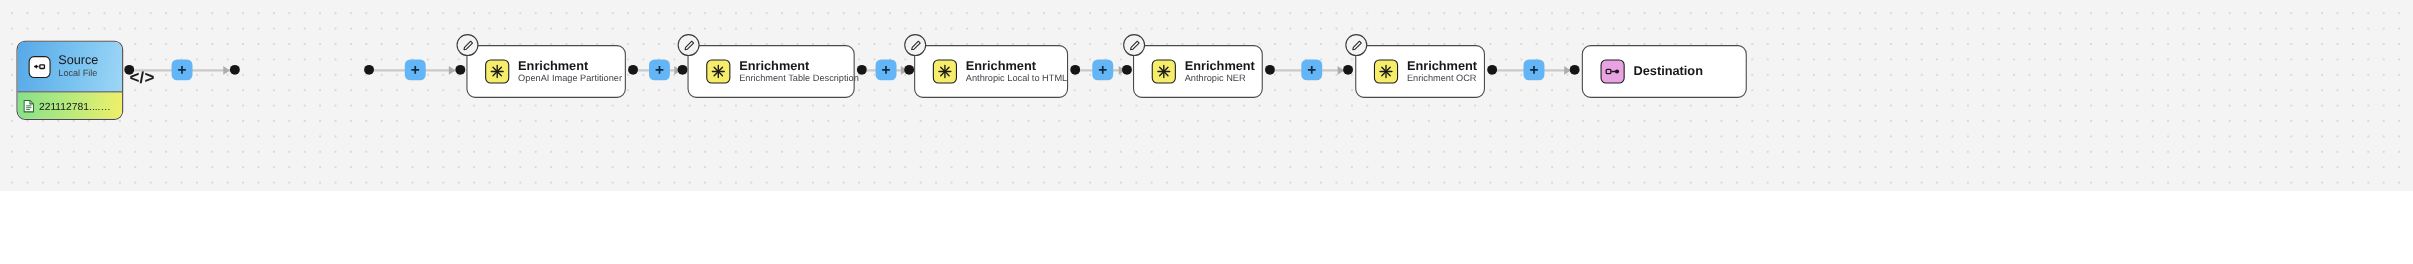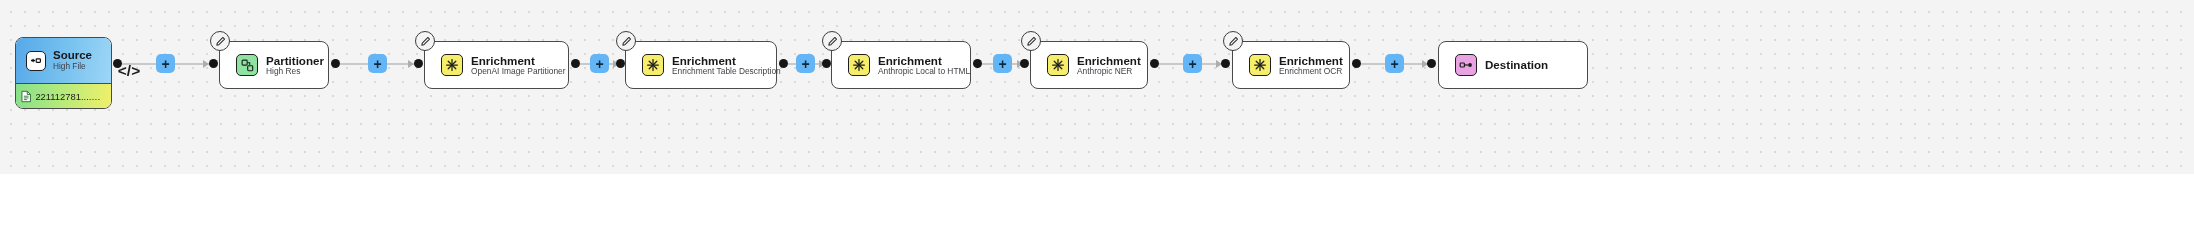--- a/index.html
+++ b/index.html
@@ -63,21 +63,21 @@
   .src-icon {
     width: 20px; height: 20px;
     border: 1.5px solid #1e1e1e;
     border-radius: 5px;
     background: #ffffff;
     display: flex; align-items: center; justify-content: center;
     flex: 0 0 auto;
   }
   .src-title-wrap { line-height: 1.12; min-width: 0; }
   .src-title {
-    font-size: 11.5px; font-weight: 700; color: #18181b; white-space: nowrap;
+    font-size: 11.5px; font-weight: 400; color: #18181b; white-space: nowrap;
   }
   .src-sub {
     font-size: 8.3px; color: #3f3f46; white-space: nowrap;
   }
   .source-file {
     height: 25px;
     background: linear-gradient(95deg, #86e08a 0%, #b6ea7c 48%, #f0f06a 100%);
     border-top: 1.4px solid #4a4a4a;
     display: flex; align-items: center; gap: 4px;
     padding: 0 5px;
@@ -175,59 +175,41 @@
     <div class="source-head">
       <div class="src-icon">
         <svg width="13" height="9" viewBox="0 0 13 9" aria-hidden="true">
           <path d="M1 4.5 L5 4.5" stroke="#111" stroke-width="1.3" fill="none"></path>
           <path d="M3.6 2.6 L1.2 4.5 L3.6 6.4 Z" fill="#111"></path>
           <rect x="6.2" y="2.9" width="4.2" height="3.4" rx="0.7" fill="none" stroke="#111" stroke-width="1.2"></rect>
         </svg>
       </div>
       <div class="src-title-wrap">
         <div class="src-title">Source</div>
-        <div class="src-sub">High File</div>
+        <div class="src-sub">Local File</div>
       </div>
     </div>
     <div class="source-file">
       <svg width="11" height="13" viewBox="0 0 11 13" aria-hidden="true">
         <path d="M1 1 H6.6 L10 4.3 V12 H1 Z" fill="#ffffff" stroke="#2c6e31" stroke-width="1"></path>
         <path d="M6.6 1 V4.3 H10" fill="none" stroke="#2c6e31" stroke-width="1"></path>
         <path d="M3 6.2 H8 M3 8 H8 M3 9.8 H6.5" stroke="#2c6e31" stroke-width="0.9"></path>
       </svg>
       <span class="file-name">221112781....PDF</span>
     </div>
   </div>
 
   <div class="port" style="left:113px"></div>
   <div class="edge" style="left:122px;width:90px"></div>
   <div class="plus-btn" style="left:156px">
       <span>+</span>
     </div>
   <div class="arrow-head" style="left:203px"></div>
   <div class="port" style="left:209px"></div>
 
-  <div class="node" style="left:219px;width:110px">
-    <div class="edit-badge">
-      <svg width="11" height="11" viewBox="0 0 12 12" aria-hidden="true">
-        <path d="M8.6 1.6 L10.4 3.4 L4.3 9.5 L2 10 L2.5 7.7 Z" fill="none" stroke="#2b2b2b" stroke-width="1.1" stroke-linejoin="round"></path>
-      </svg>
-    </div>
-    <div class="node-icon icon-green">
-      <svg width="13" height="13" viewBox="0 0 14 14" aria-hidden="true">
-        <rect x="1.2" y="1.2" width="5.4" height="5.4" rx="1" fill="none" stroke="#1c1c1c" stroke-width="1.2"></rect>
-        <rect x="7.2" y="7.2" width="5.4" height="5.4" rx="1" fill="none" stroke="#1c1c1c" stroke-width="1.2"></rect>
-        <path d="M6.8 4 H9.4 V6.6" fill="none" stroke="#1c1c1c" stroke-width="1.1"></path>
-      </svg>
-    </div>
-    <div class="node-text">
-      <div class="node-title">Partitioner</div>
-      <div class="node-sub">High Res</div>
-    </div>
-  </div>
 
   <div class="port" style="left:331px"></div>
   <div class="edge" style="left:340px;width:75px"></div>
   <div class="plus-btn" style="left:368px">
       <span>+</span>
     </div>
   <div class="arrow-head" style="left:408px"></div>
   <div class="port" style="left:414px"></div>
 
   <div class="node" style="left:424px;width:145px">

